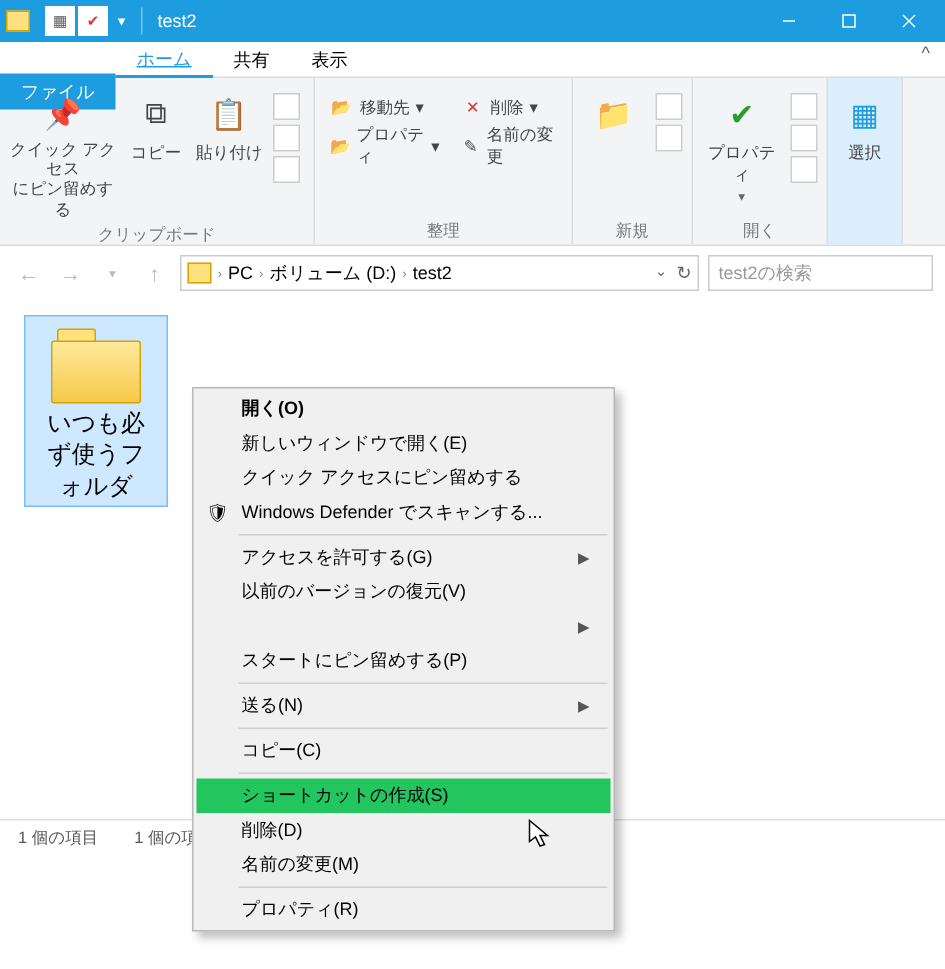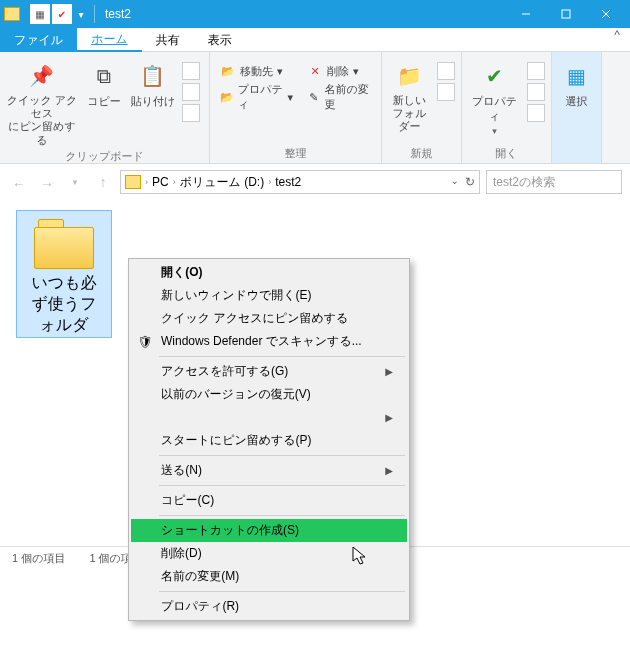--- a/index.html
+++ b/index.html
@@ -12,21 +12,21 @@
 .titlebar .qat .q { width: 20px; height: 20px; display: flex; align-items: center; justify-content: center; background: #fff; color: #555; font-size: 10px; }
 .titlebar .qat .dd { width: 14px; background: transparent; color: #fff; }
 .titlebar .sep { width: 1px; height: 18px; background: rgba(255,255,255,0.4); margin: 0 6px; }
 .titlebar .title { margin-left: 4px; }
 .titlebar .sys { margin-left: auto; display: flex; }
 .titlebar .sys div { width: 40px; height: 28px; display: flex; align-items: center; justify-content: center; }
 
 
 .tabs { background: #fff; height: 24px; display: flex; font-size: 12px; border-bottom: 1px solid #dcdcdc; }
 .tabs .tab { padding: 0 14px; height: 24px; display: flex; align-items: center; cursor: pointer; }
-.tabs .file { background: #1d9de0; color: #fff; }
+.tabs .file { background: #1d9de0; color: #fff; margin-top: 21px; }
 .tabs .active { border-bottom: 2px solid #1d9de0; color: #1d9de0; text-decoration: underline; }
 .tabs .exp { margin-left: auto; padding: 0 10px; color: #666; }
 
 
 .ribbon { background: #f3f4f5; border-bottom: 1px solid #dcdcdc; height: 112px; display: flex; font-size: 11px; color: #444; }
 .group { border-right: 1px solid #dcdcdc; padding: 4px 6px 2px; display: flex; flex-direction: column; }
 .group .body { display: flex; gap: 6px; flex: 1; align-items: flex-start; }
 .group .label { text-align: center; color: #777; font-size: 11px; padding-top: 2px; }
 .bigbtn { display: flex; flex-direction: column; align-items: center; width: 56px; text-align: center; gap: 2px; padding-top: 4px; }
 .bigbtn .glyph { width: 32px; height: 32px; display: flex; align-items: center; justify-content: center; font-size: 20px; }
@@ -37,21 +37,21 @@
 .sidecol .mini { width: 18px; height: 18px; border: 1px solid #ccc; background: #fff; }
 
 
 .addrrow { display: flex; align-items: center; height: 36px; padding: 4px 8px; gap: 6px; background: #fff; }
 .navbtn { width: 22px; height: 22px; color: #bbb; display: flex; align-items: center; justify-content: center; font-size: 14px; }
 .addrbar { flex: 1; border: 1px solid #ccc; height: 24px; display: flex; align-items: center; font-size: 12px; padding: 0 4px; gap: 4px; }
 .addrbar .fold { width: 16px; height: 14px; background: #ffe180; border: 1px solid #d6a300; }
 .addrbar .crumb { display: flex; align-items: center; gap: 2px; }
 .addrbar .chev { color: #888; font-size: 9px; }
 .addrend { margin-left: auto; display: flex; gap: 6px; color: #666; }
-.search { width: 136px; border: 1px solid #ccc; height: 24px; font-size: 12px; padding: 0 6px; color: #999; display: flex; align-items: center; }
+.search { width: 150px; border: 1px solid #ccc; height: 24px; font-size: 12px; padding: 0 6px; color: #999; display: flex; align-items: center; }
 
 
 .content { position: relative; background: #fff; height: 338px; padding: 10px 16px; }
 .item { width: 96px; text-align: center; font-size: 16px; }
 .item .sel { background: #cde8ff; border: 1px solid #7abdff; padding: 8px 10px 2px; }
 .item .foldershape { width: 60px; height: 50px; margin: 0 auto 4px; position: relative; }
 .item .foldershape::before { content: ""; position: absolute; top: 0; left: 4px; width: 24px; height: 10px; background: #ffe180; border-radius: 2px 2px 0 0; border: 1px solid #d6a300; }
 .item .foldershape::after { content: ""; position: absolute; top: 8px; left: 0; right: 0; bottom: 0; background: linear-gradient(#ffe99b, #f6c94a); border: 1px solid #d6a300; border-radius: 2px; }
 
 
@@ -150,22 +150,20 @@
           </div>
       </div>
     </div>
     <div class="label">整理</div>
   </div>
 
   <div class="group" style="width:80px">
     <div class="body">
       <div class="bigbtn">
         <div class="glyph">📁</div>
-        <div style="white-space:pre-line;line-height:1.2">新しい
-フォルダー</div>
       </div>
       <div class="sidecol">
           <div class="mini"></div>
           <div class="mini"></div>
         </div>
     </div>
     <div class="label">新規</div>
   </div>
 
   <div class="group" style="width:90px">

